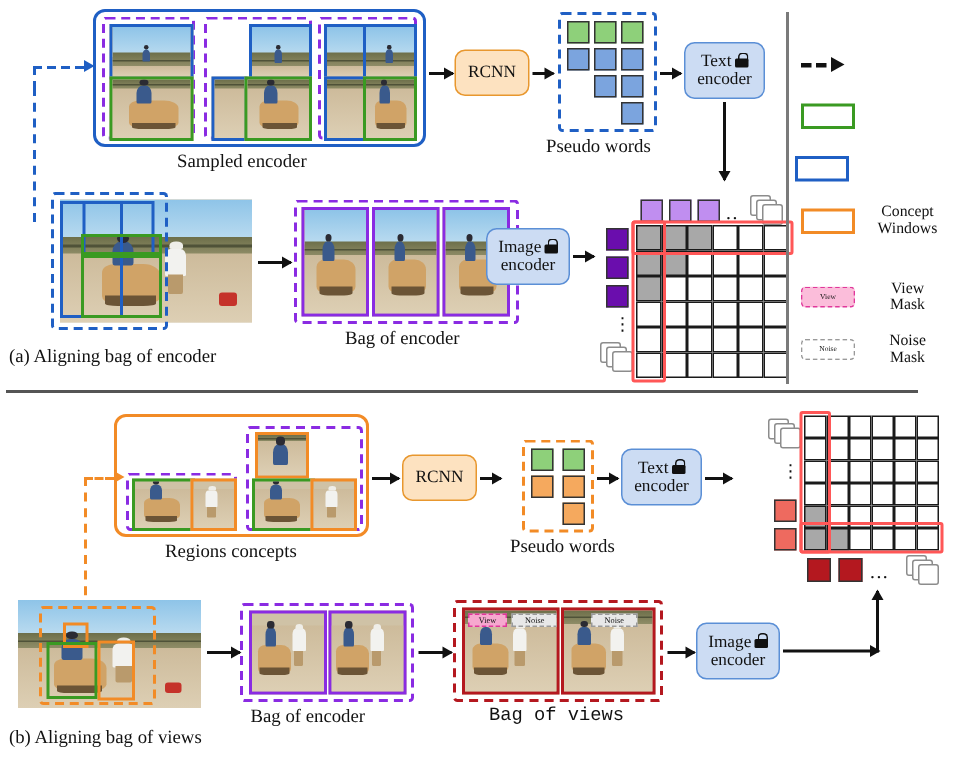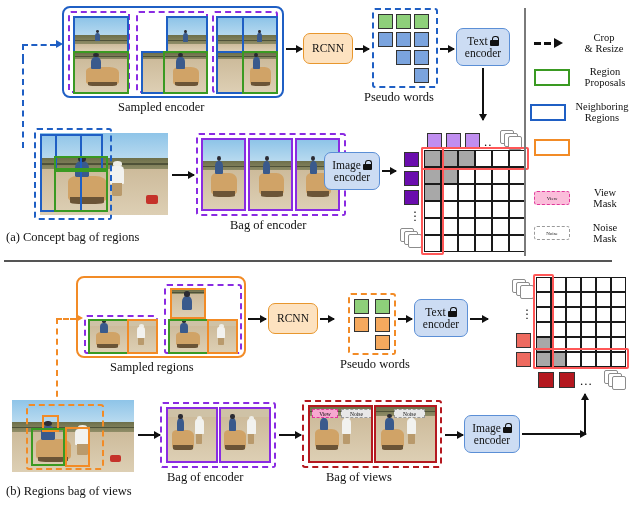--- a/index.html
+++ b/index.html
@@ -356,56 +356,48 @@
       <div></div>
       <div></div>
       <div></div>
       <div></div>
       <div></div>
       <div></div>
     </div>
   <div class="hl" style="left:421px;top:147px;width:108px;height:23px;"></div>
   <div class="hl" style="left:421px;top:147px;width:23px;height:108px;"></div>
 
-  <div class="abs cap" style="left:6px;top:230px;">(a) Concept bag of regions</div>
+  <div class="abs cap" style="left:6px;top:230px;">(a) Aligning bag of encoder</div>
 
   <div class="hsep" style="left:4px;top:260px;width:608px;"></div>
 
   <div class="legdiv" style="left:524px;top:8px;width:2px;height:248px;"></div>
 
   <div class="legrow" style="left:534px;top:30px;width:104px;height:26px;">
     <div class="dashar" style="position:relative;width:40px;">
       <i style="width:7px;"></i>
         <i style="width:7px;"></i>
         <b></b>
     </div>
-    <div class="legtxt" style="width:60px;">
-      <div>Crop</div>
-      <div>&amp; Resize</div>
-    </div>
   </div>
 
   <div class="legrow" style="left:534px;top:64px;width:104px;height:26px;">
     <div class="swatch sw-green" style="width:36px;height:17px;margin-right:5px;"></div>
-    <div class="legtxt" style="width:60px;">
-      <div>Region</div>
-      <div>Proposals</div>
-    </div>
   </div>
 
   <div class="legrow" style="left:530px;top:99px;width:110px;height:26px;">
     <div class="swatch sw-blue" style="width:36px;height:17px;margin-right:3px;"></div>
-    <div class="legtxt" style="width:66px;">
-      <div>Neighboring</div>
-      <div>Regions</div>
-    </div>
   </div>
 
   <div class="legrow" style="left:534px;top:134px;width:104px;height:26px;">
     <div class="swatch sw-orange" style="width:36px;height:17px;margin-right:5px;"></div>
+    <div class="legtxt" style="width:60px;">
+      <div>Concept</div>
+      <div>Windows</div>
+    </div>
   </div>
 
   <div class="legrow" style="left:534px;top:186px;width:104px;height:24px;">
     <div class="swatch sw-view" style="width:36px;height:14px;margin-right:5px;">View</div>
     <div class="legtxt" style="width:60px;">
       <div>View</div>
       <div>Mask</div>
     </div>
   </div>
 
@@ -443,21 +435,21 @@
   <div class="ph bot f-green-s" style="left:168px;top:319px;width:38px;height:31px;">
     <div class="ground"></div>
     <div class="horse" style="left:16%;top:34%;width:62%;height:48%;"></div>
     <div class="rider" style="left:26%;top:6%;width:22%;height:32%;"></div>
   </div>
   <div class="ph bot f-orange-b" style="left:207px;top:319px;width:27px;height:31px;">
     <div class="ground"></div>
     <div class="man" style="left:30%;top:18%;width:30%;height:36%;"></div>
   </div>
 
-  <div class="abs cap" style="left:110px;top:360px;">Sampled regions</div>
+  <div class="abs cap" style="left:110px;top:360px;">Regions concepts</div>
 
   <div class="ar" style="left:248px;top:318px;width:18px;"></div>
 
   <div class="abs rbox rcnn" style="left:268px;top:303px;width:50px;height:31px;">RCNN</div>
 
   <div class="ar" style="left:320px;top:318px;width:14px;"></div>
 
   <div class="abs f-orange-d" style="left:348px;top:293px;width:48px;height:62px;"></div>
   <div class="sq green" style="left:354px;top:299px;width:15px;height:15px;"></div>
   <div class="sq green" style="left:375px;top:299px;width:15px;height:15px;"></div>
@@ -580,29 +572,29 @@
     <div class="masklbl noise" style="left:31px;top:2px;width:31px;height:9px;">Noise</div>
   </div>
   <div class="ph bot abs f-dred-s" style="left:374px;top:405px;width:63px;height:58px;">
     <div class="fence"></div>
       <div class="ground"></div>
     <div class="horse" style="left:8%;top:40%;width:40%;height:36%;"></div>
     <div class="rider" style="left:16%;top:20%;width:14%;height:22%;"></div>
     <div class="man" style="left:52%;top:22%;width:16%;height:28%;"></div>
     <div class="masklbl noise" style="left:18px;top:2px;width:31px;height:9px;">Noise</div>
   </div>
-  <div class="abs cap" style="left:326px;top:470px;">Bag of views</div>
+  <div class="abs cap" style="left:326px;top:470px;font-family:Liberation Mono, monospace;">Bag of views</div>
 
   <div class="ar" style="left:445px;top:434px;width:18px;"></div>
 
   <div class="abs rbox enc" style="left:464px;top:415px;width:56px;height:38px;">
     <span>
       <span>Image</span><span class="lock"><b></b><i></i></span><br>
       <span>encoder</span>
     </span>
   </div>
 
   <div class="ar" style="left:522px;top:433px;width:64px;"></div>
   <div class="arv up" style="left:584px;top:394px;height:40px;"></div>
 
-  <div class="abs cap" style="left:6px;top:484px;">(b) Regions bag of views</div>
+  <div class="abs cap" style="left:6px;top:484px;">(b) Aligning bag of views</div>
 
 </div>
 
 </body></html>

